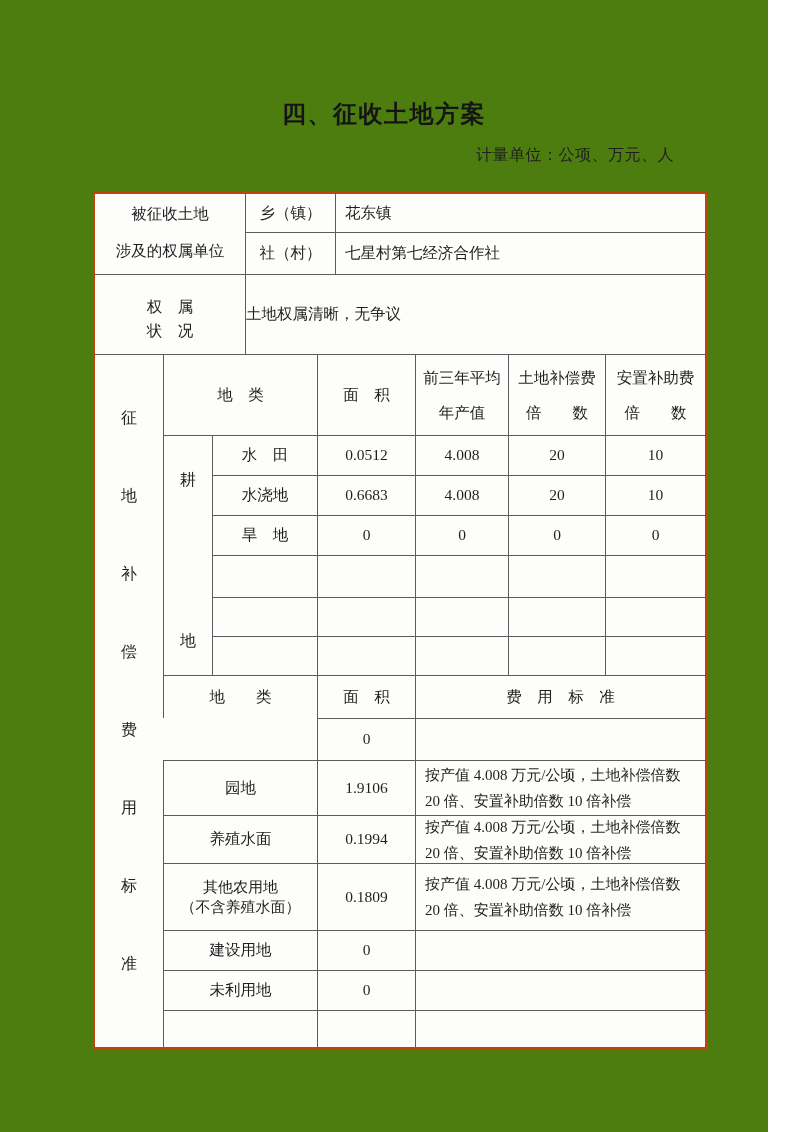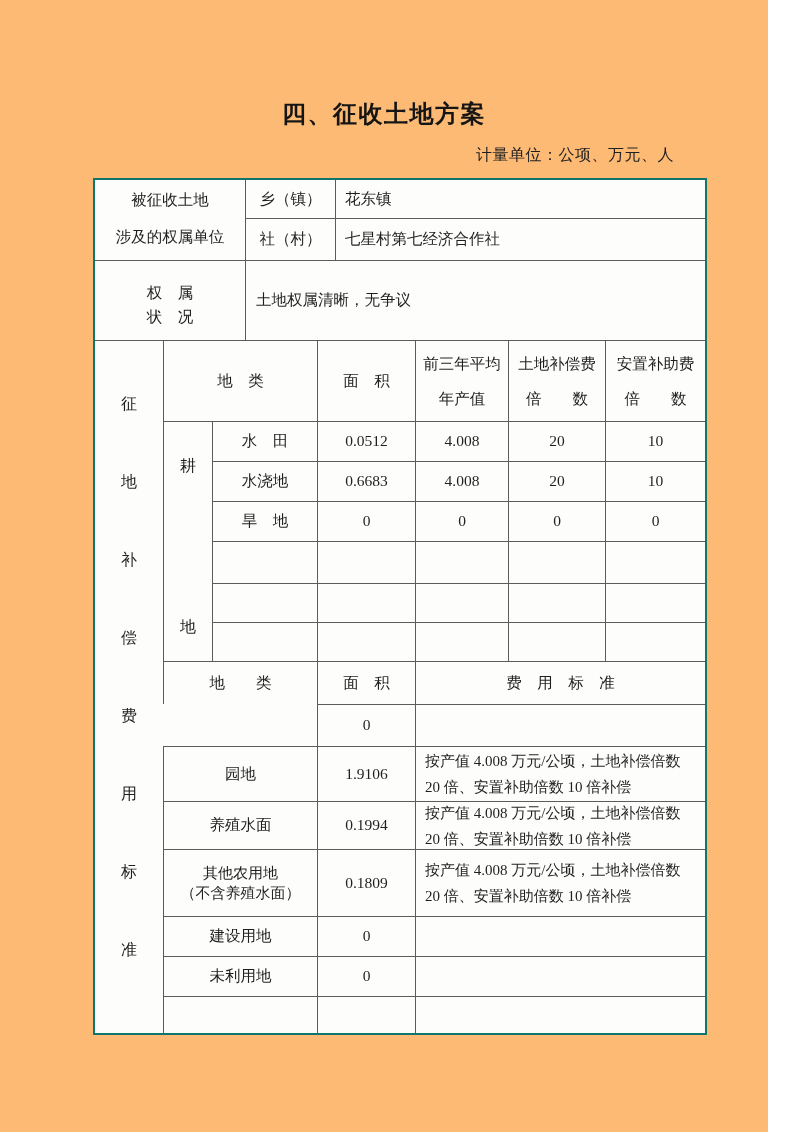--- a/index.html
+++ b/index.html
@@ -1,54 +1,54 @@
 <!DOCTYPE html>
 <html><head>
 <meta charset="utf-8">
 <style>
   html,body { margin:0; padding:0; background:#ffffff; }
   .page {
     position:relative; width:768px; height:1132px;
-    background:#fdba74; color:#1f1f1f;
+    background:#4d7c0f; color:#1f1f1f;
     font-family:"Liberation Serif", serif;
     overflow:hidden;
   }
   .title {
     position:absolute; top:98px; left:0; width:100%;
     text-align:center; font-family:"Liberation Sans", sans-serif;
     font-weight:700; font-size:24px; letter-spacing:1.5px; color:#151515;
   }
   .unit-note {
     position:absolute; top:145px; right:94px;
     font-size:16px; letter-spacing:0.5px;
   }
   .tbl {
-    position:absolute; left:93px; top:178px; width:610px;
-    border:2px solid #0f766e; background:#fdfdfb;
+    position:absolute; left:93px; top:192px; width:610px;
+    border:2px solid #c2410c; background:#fdfdfb;
   }
   .secA {
     display:grid;
     grid-template-columns:150px 90px 1fr;
     grid-template-rows:38px 42px 80px;
   }
   .secB {
     display:grid;
     grid-template-columns:68px 49px 105px 98px 93px 97px 1fr;
     grid-template-rows:80px 40px 40px 40px 42px 39px 39px 43px 42px 55px 48px 67px 40px 40px 37px;
     border-top:1px solid #5c5c5c;
   }
   .c {
     display:flex; align-items:center; justify-content:center;
     font-size:15.5px; line-height:1.35; text-align:center;
     overflow:hidden;
   }
   .bl { border-left:1px solid #5c5c5c; }
   .bt { border-top:1px solid #5c5c5c; }
   .left { justify-content:flex-start; text-align:center; }
-  .pad { padding-left:10px; }
+  .pad { padding-left:0; }
   .pad2 { padding-left:9px; }
   
   .v2a { flex-direction:column; justify-content:space-between; padding:10px 0 12px; }   
   .v2b { flex-direction:column; justify-content:space-between; padding:22px 0 12px; }   
   .v2h { flex-direction:column; justify-content:space-between; padding:13px 0 11px; }   
   .v2n { flex-direction:column; justify-content:center; font-size:15px; }      
   .side { flex-direction:column; justify-content:space-between; padding:52px 0 72px; font-size:16px; }
   .grp  { flex-direction:column; justify-content:space-between; padding:33px 0 23px; font-size:16px; }
   .fee  { justify-content:flex-start; text-align:left; padding:3px 9px; font-size:15px; line-height:26px; }
   .l2:empty { display:none; }

